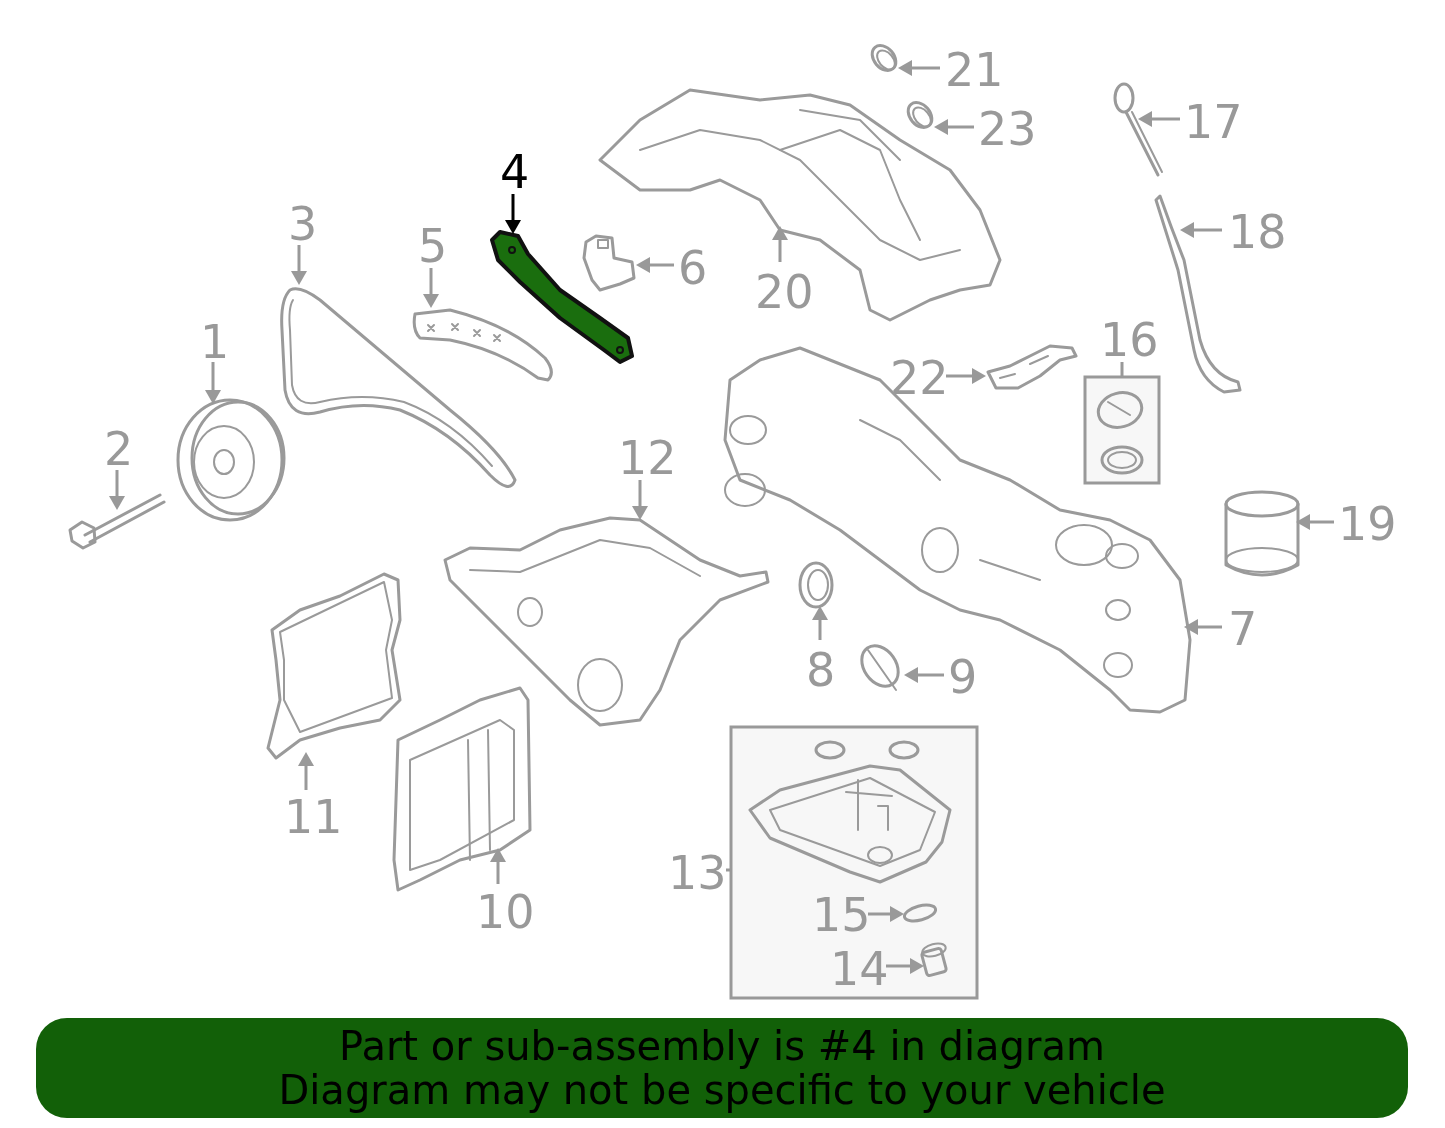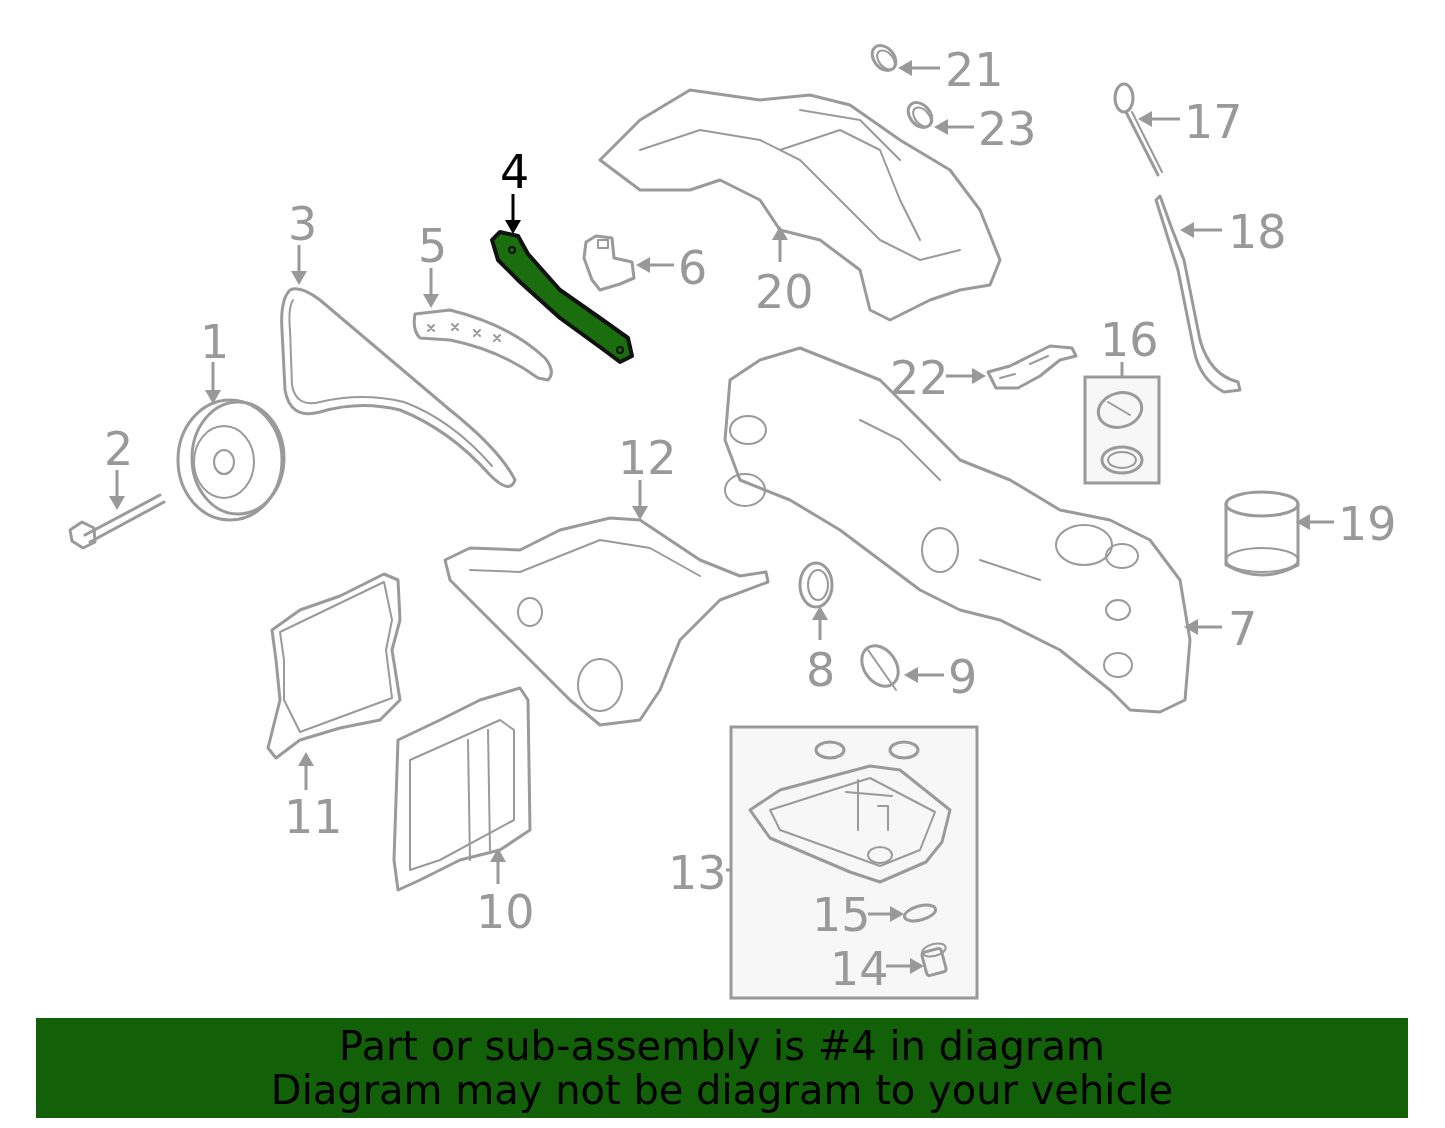--- a/index.html
+++ b/index.html
@@ -9,21 +9,21 @@
   .lbl.hl { fill:#000000; }
   .part { fill:none; stroke:#9a9a9a; stroke-width:3; stroke-linejoin:round; stroke-linecap:round; }
   .part.thin { stroke-width:2; }
   .arrow { stroke:#999999; stroke-width:3; fill:none; }
   .arrow.hl { stroke:#000000; }
   .head { fill:#999999; }
   .head.hl { fill:#000000; }
   .box { fill:#f7f7f7; stroke:#999999; stroke-width:3; }
   .hlpart { fill:#1a6e0e; stroke:#111111; stroke-width:4; stroke-linejoin:round; }
   #banner { position:absolute; left:36px; top:1018px; width:1372px; height:100px; background:#126008;
-            display:flex; flex-direction:column; align-items:center; justify-content:center; }
+            display:flex; flex-direction:column; align-items:center; justify-content:center;border-radius:31px; }
   #banner .line { color:#000000; font-family:"DejaVu Sans", sans-serif; font-size:40px; line-height:44px; white-space:nowrap; }
 </style>
 </head>
 <body>
 
 <svg id="diagram" viewBox="0 0 1445 1010" xmlns="http://www.w3.org/2000/svg">
 
   <g>
     <ellipse class="part" cx="230" cy="460" rx="52" ry="60"></ellipse>
     <ellipse class="part" cx="238" cy="458" rx="46" ry="56"></ellipse>
@@ -226,14 +226,14 @@
     <rect class="part" x="924" y="950" width="20" height="24" rx="3" transform="rotate(-15 934 962)"></rect>
     <ellipse class="part thin" cx="934" cy="950" rx="12" ry="6" transform="rotate(-15 934 950)"></ellipse>
   </g>
   <text class="lbl" x="830" y="985">14</text>
   <line class="arrow" x1="886" y1="966" x2="912" y2="966"></line>
     <polygon class="head" points="910,958 910,974 924,966"></polygon>
 </svg>
 
 <div id="banner">
   <div class="line">Part or sub-assembly is #4 in diagram</div>
-  <div class="line">Diagram may not be diagram to your vehicle</div>
+  <div class="line">Diagram may not be specific to your vehicle</div>
 </div>
 
 </body></html>

